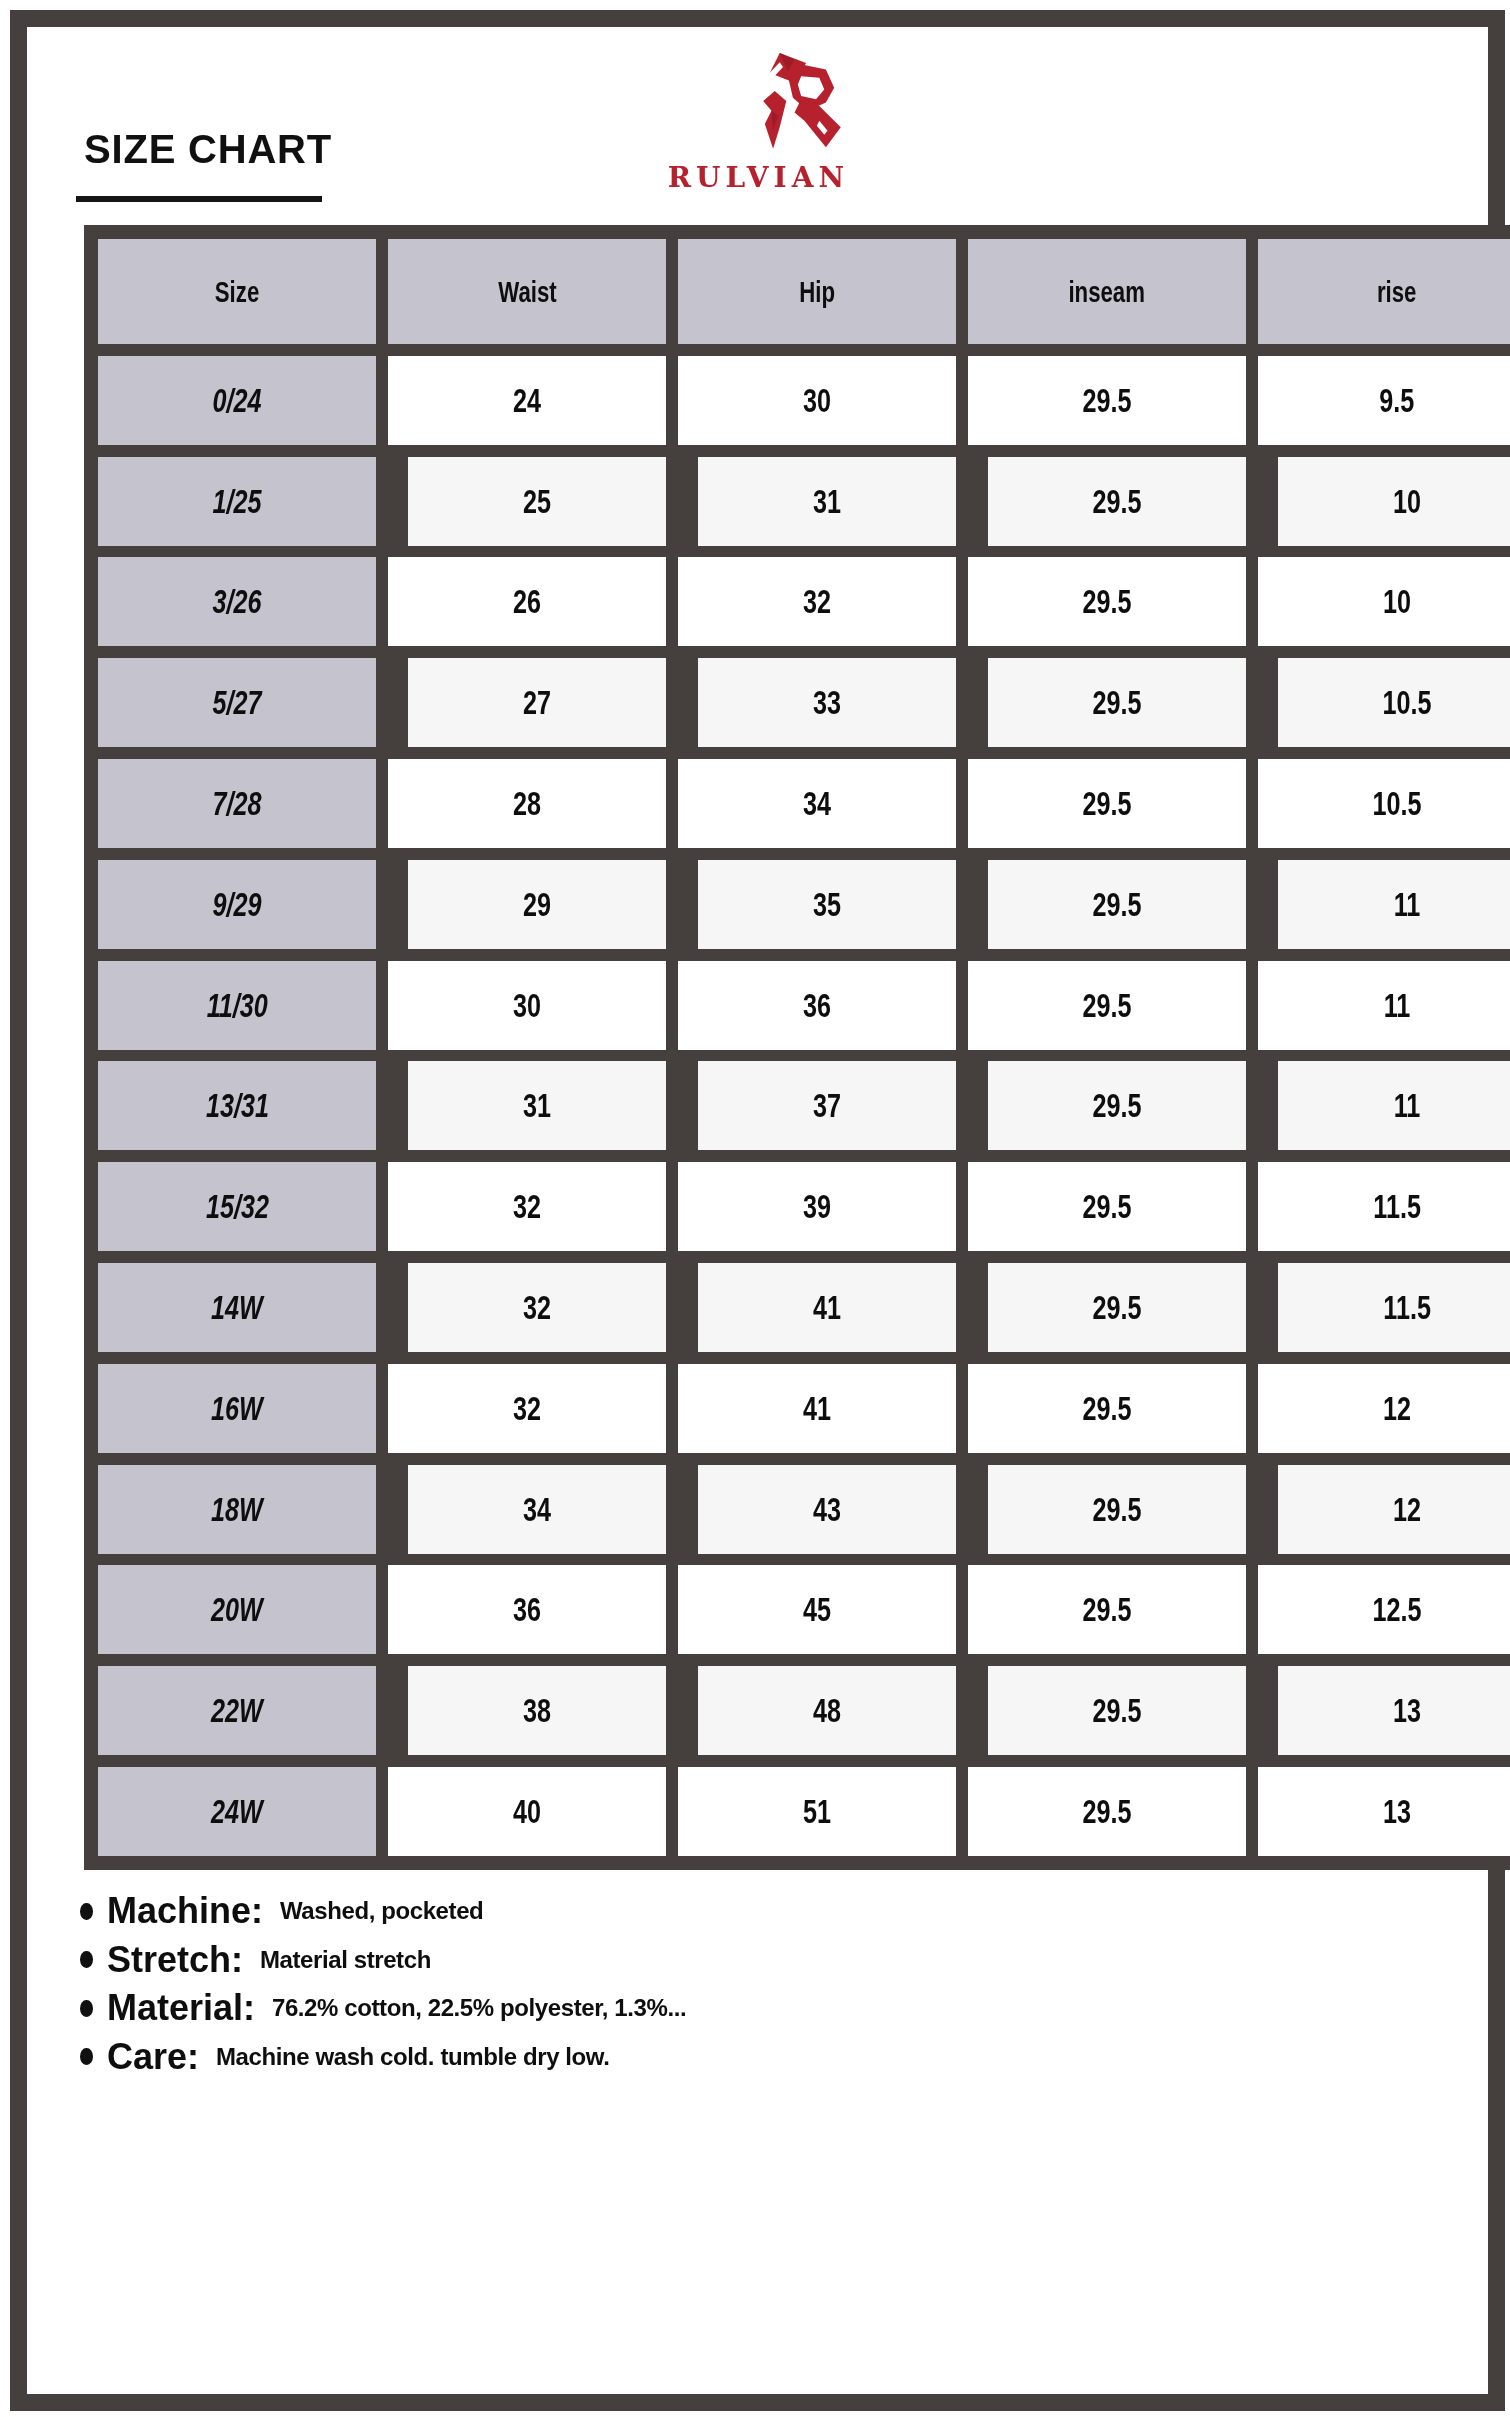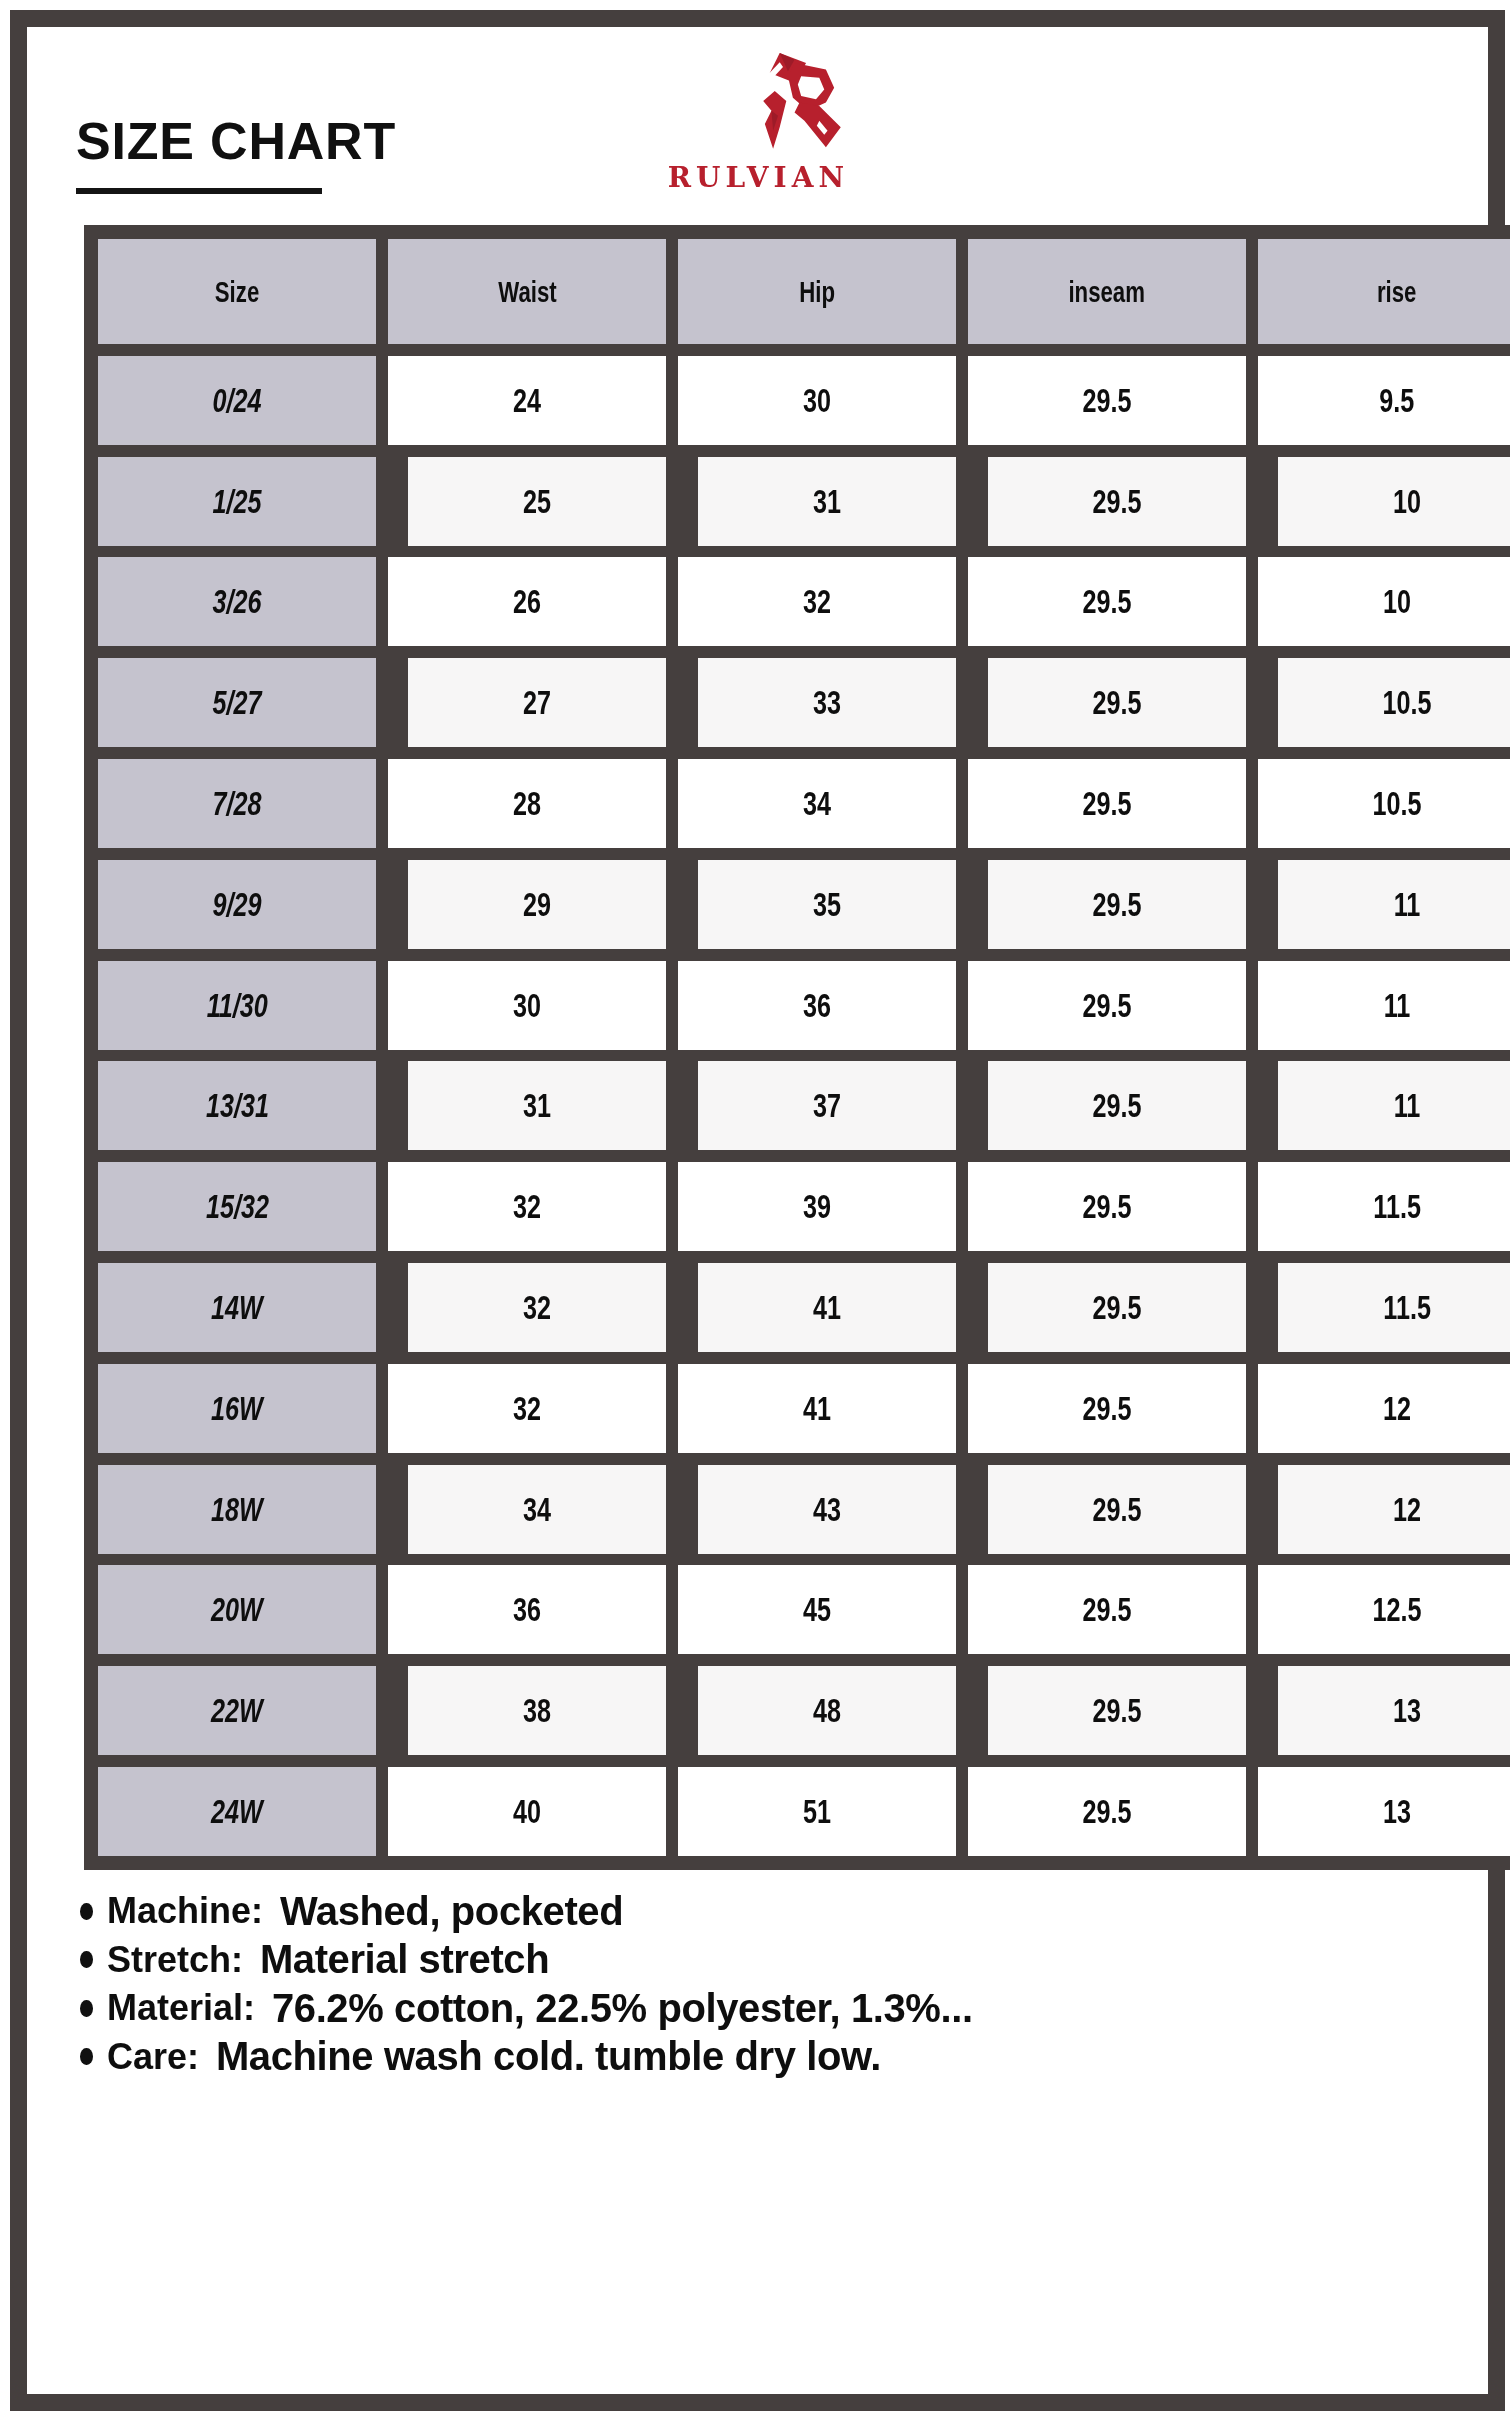--- a/index.html
+++ b/index.html
@@ -14,21 +14,21 @@
     position:relative;width:1511px;height:2426px;background:#ffffff;
     overflow:hidden;font-family:"Liberation Sans",sans-serif;
   }
   .frame{
     position:absolute;left:10px;top:10px;width:1495px;height:2401px;
     border:17.6px solid var(--dark);box-sizing:border-box;pointer-events:none;
   }
   
   .title-wrap{position:absolute;left:76px;top:118px;}
   .title-wrap h1{
-    margin:0;font-size:52px;font-weight:bold;color:#101010;
+    margin:8px;font-size:40px;font-weight:bold;color:#101010;
     letter-spacing:0.8px;line-height:47px;
   }
   .title-underline{width:246px;height:5.9px;background:#141414;margin-top:23px;}
   
   .logo{
     position:absolute;left:634px;top:50px;width:215px;
     display:flex;flex-direction:column;align-items:flex-end;
   }
   .logo svg{width:99px;height:106px;display:block;}
   .brand-name{
@@ -49,21 +49,21 @@
   }
   .cell.hdr{height:105px;background:var(--lav);font-size:30px;}
   .cell.sizecol{background:var(--lav);font-style:italic;}
   .cell.alt{background:var(--alt);margin-left:20px;}
   .cond{display:inline-block;transform:scaleX(0.74);white-space:nowrap;letter-spacing:0;}
   
   .details{position:absolute;left:80px;top:1893px;list-style:none;margin:0;padding:0;}
   .details li{display:flex;align-items:center;height:36px;margin-bottom:12.6px;}
   .dot{width:12.6px;height:17px;border-radius:50%;background:#101010;margin-right:14.3px;flex:none;}
   .dlabel{font-weight:bold;font-size:36px;color:var(--ink);margin-right:17px;white-space:nowrap;}
-  .dvalue{font-weight:bold;font-size:40px;color:var(--ink);white-space:nowrap;letter-spacing:-0.4px;}
+  .dvalue{font-weight:bold;font-size:24px;color:var(--ink);white-space:nowrap;letter-spacing:-0.4px;}
 </style>
 </head>
 <body>
 
 <div class="page">
 
   <div class="frame"></div>
 
   <div class="title-wrap">
     <h1>SIZE CHART</h1>

